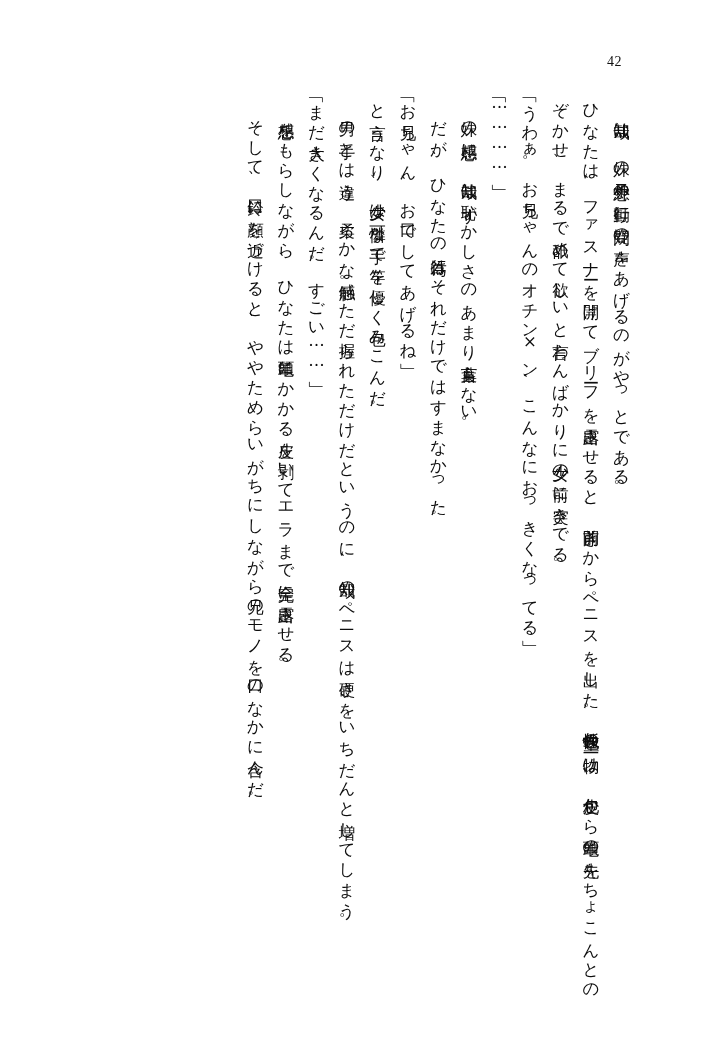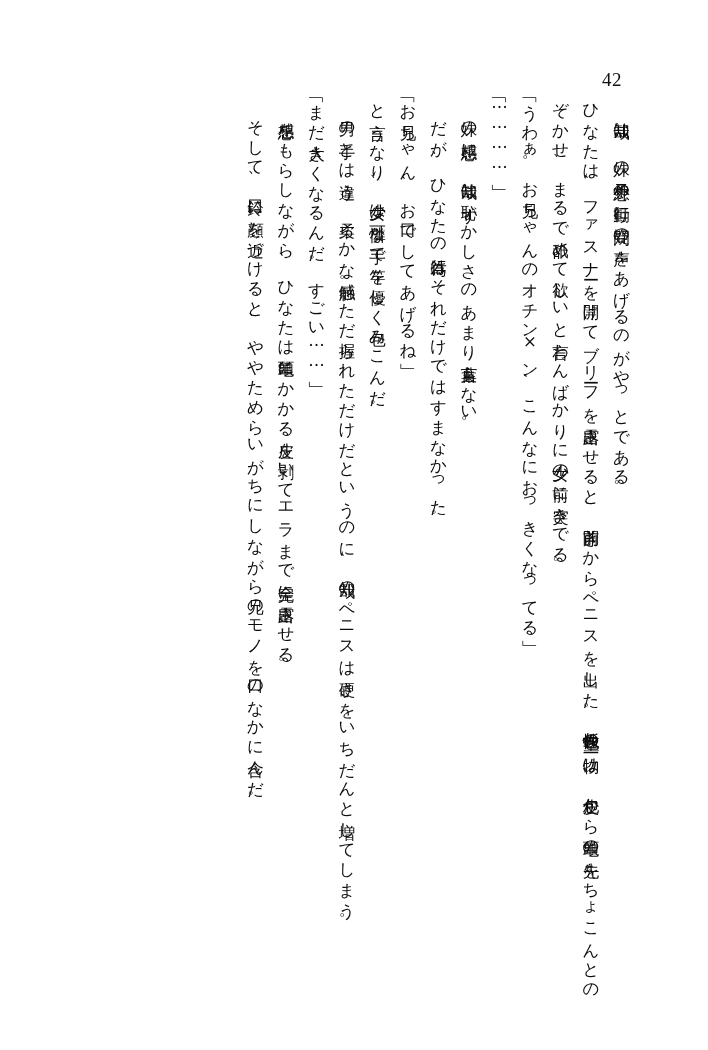--- a/index.html
+++ b/index.html
@@ -18,23 +18,23 @@
   .page {
     position: absolute;
     left: 0;
     top: 0;
     width: 708px;
     height: 1050px;
     background: #fff;
   }
   .page-number {
     position: absolute;
-    top: 69px;
+    top: 54px;
     right: 86px;
-    font-size: 19px;
+    font-size: 14px;
     letter-spacing: 0.5px;
     font-family: "Liberation Serif", "DejaVu Serif", serif;
     color: #111;
     text-align: right;
   }
   .text-body {
     position: absolute;
     top: 92px;
     right: 72px;
     height: 900px;

